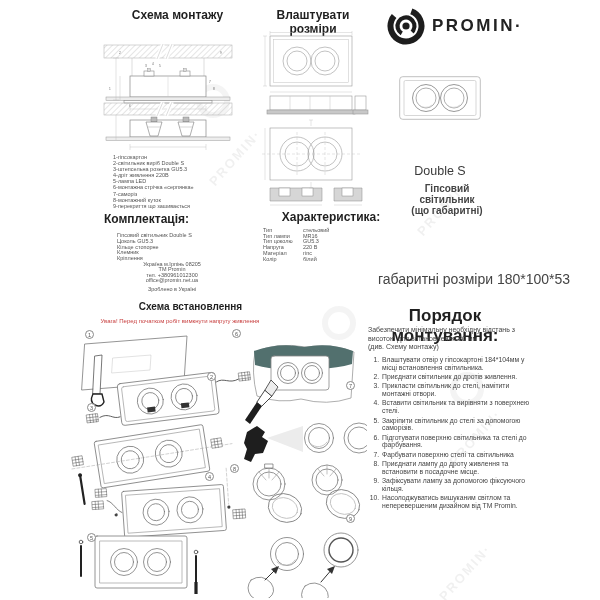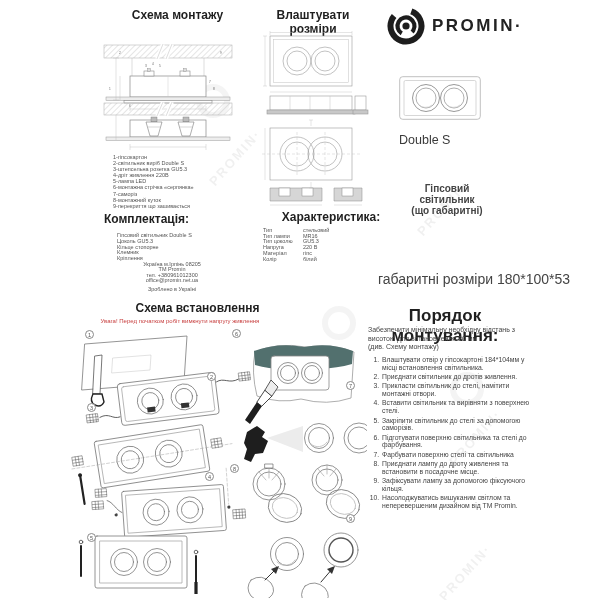--- a/index.html
+++ b/index.html
@@ -14,21 +14,21 @@
   .wm{position:absolute;color:rgba(110,110,110,0.10);font-weight:bold;letter-spacing:2px;font-size:13px;transform:rotate(-48deg);white-space:nowrap;}
   .wm-ring{position:absolute;width:22px;height:22px;border:6px solid rgba(110,110,110,0.08);border-radius:50%;}
   .parts-line{white-space:nowrap;}
   .kit-line{white-space:nowrap;}
   .spec-row{display:flex;font-size:5.5px;line-height:5.7px;color:#555;}
   .spec-label{width:40px;}
   .spec-value{flex:1;}
   .contact{font-size:5.5px;line-height:5.4px;color:#555;text-align:center;}
   .made-in{margin-top:3px;}
   .brand-text{font-size:17px;font-weight:800;letter-spacing:2.5px;color:#222;white-space:nowrap;}
-  .product-name{font-size:12.5px;color:#3a3a3a;}
+  .product-name{font-size:12.5px;color:#3a3a3a;text-align:center;margin-top:31px;}
   .desc{font-size:10px;line-height:11px;color:#444;text-align:center;font-weight:bold;}
   .size-note{font-size:14px;color:#444;white-space:nowrap;}
   .warning{font-size:6px;color:#c84040;text-align:center;}
   .mount-title{font-weight:bold;color:#1f1f1f;font-size:17px;text-align:center;}
   .mount-intro{font-size:7px;line-height:8.6px;color:#444;}
   ol.msteps{margin:0;padding-left:13px;font-size:6.8px;line-height:7.8px;color:#444;}
   ol.msteps li{margin-bottom:1.5px;padding-left:1px;}
   .step-num{
     position:absolute;width:9px;height:9px;border:0.5px solid #8a8a8a;border-radius:50%;
     font-size:5.5px;line-height:9px;text-align:center;color:#555;background:#fff;box-sizing:border-box;
@@ -258,21 +258,21 @@
 
 <div class="abs desc" style="left:402px;top:183px;width:90px;">
 
 <div>Гіпсовий</div>
     <div>світильник</div>
     <div>(що габаритні)</div>
   </div>
 
 <div class="abs size-note" style="left:378px;top:271px;">габаритні розміри 180*100*53</div>
 
-<div class="abs title" style="left:75px;top:301px;width:245px;font-size:12px;">Схема встановлення</div>
+<div class="abs title" style="left:68px;top:301px;width:245px;font-size:10px;">Схема встановлення</div>
 <div class="abs warning" style="left:60px;top:318px;width:240px;">Увага! Перед початком робіт вимкнути напругу живлення</div>
 
 <svg class="abs" style="left:55px;top:330px;" width="312" height="268" viewBox="0 0 312 268">
   <g stroke="#7a7a7a" stroke-width="0.8" fill="none" stroke-linejoin="round" stroke-linecap="round">
 
     <polygon points="30,14 132,6 129,52 27,60" fill="#fff"></polygon>
     <polygon points="58,28 96,25 95,40 57,43" stroke="#c4c4c4" stroke-width="0.5"></polygon>
     <polygon points="40,26 47,25 45,64 38,64" fill="#fff" stroke="#555"></polygon>
     <path d="M38,64 l2,3 2,-3 2,3 3,-3" stroke="#555" stroke-width="0.6"></path>
     <path d="M38,64 q-4,8 2,11 q6,3 9,-3 l-2,-8 z" fill="#fff" stroke="#222" stroke-width="1.4"></path>

